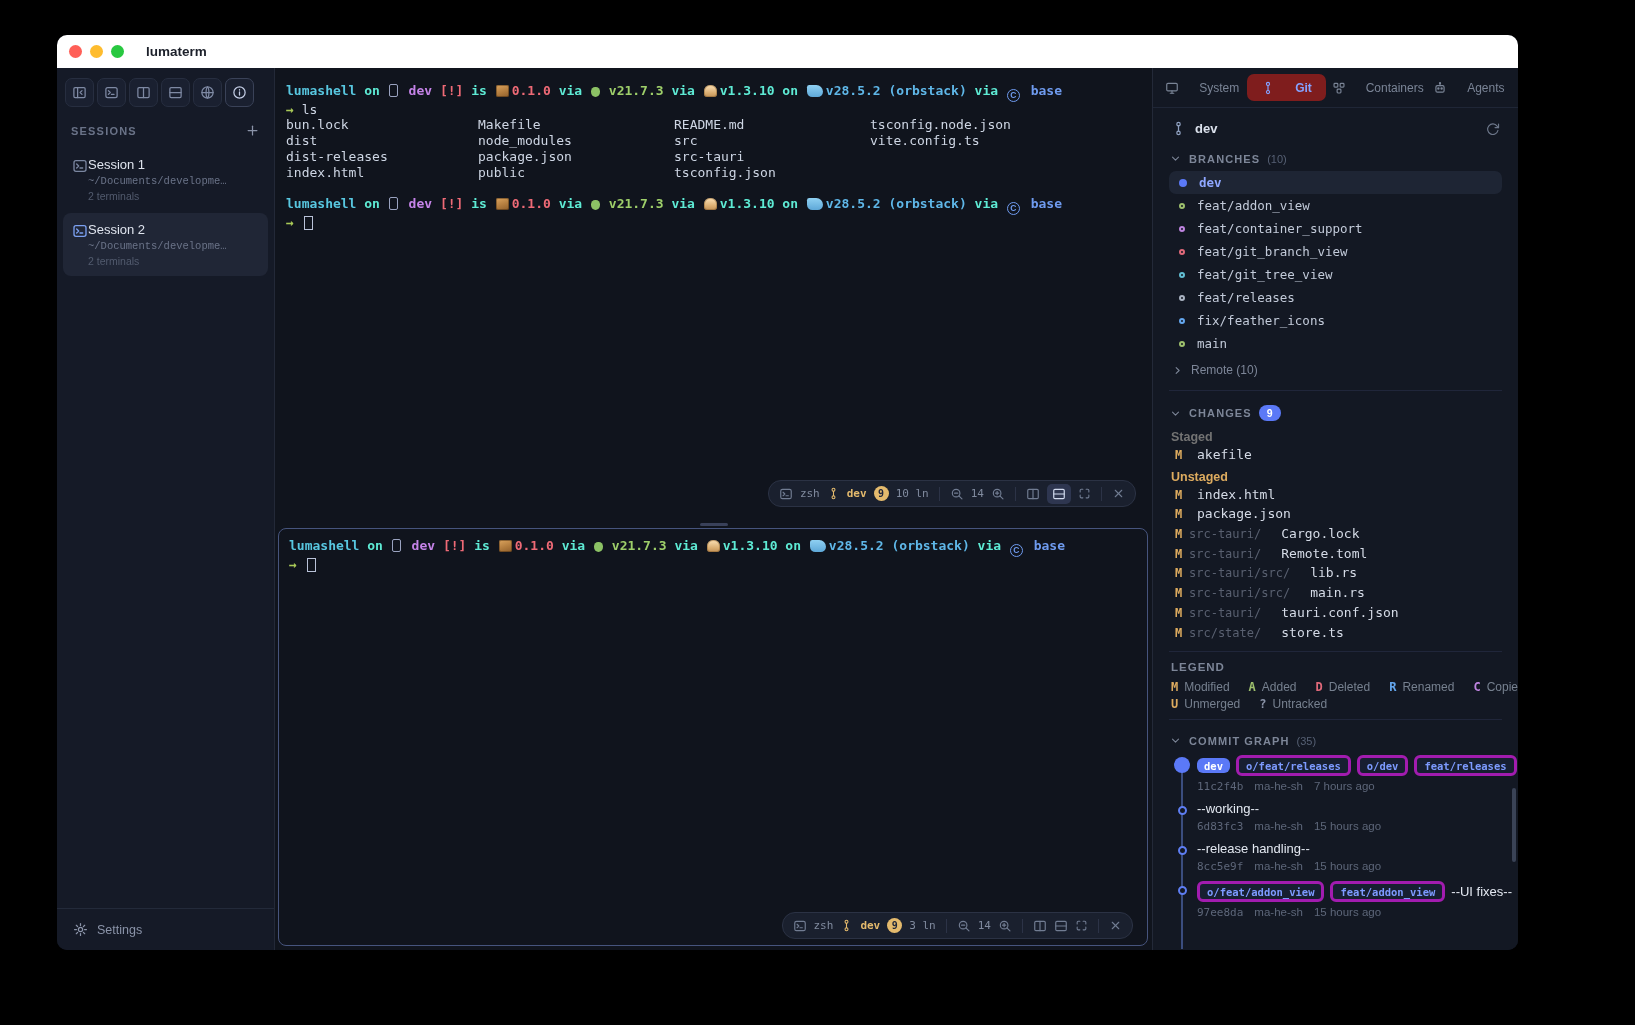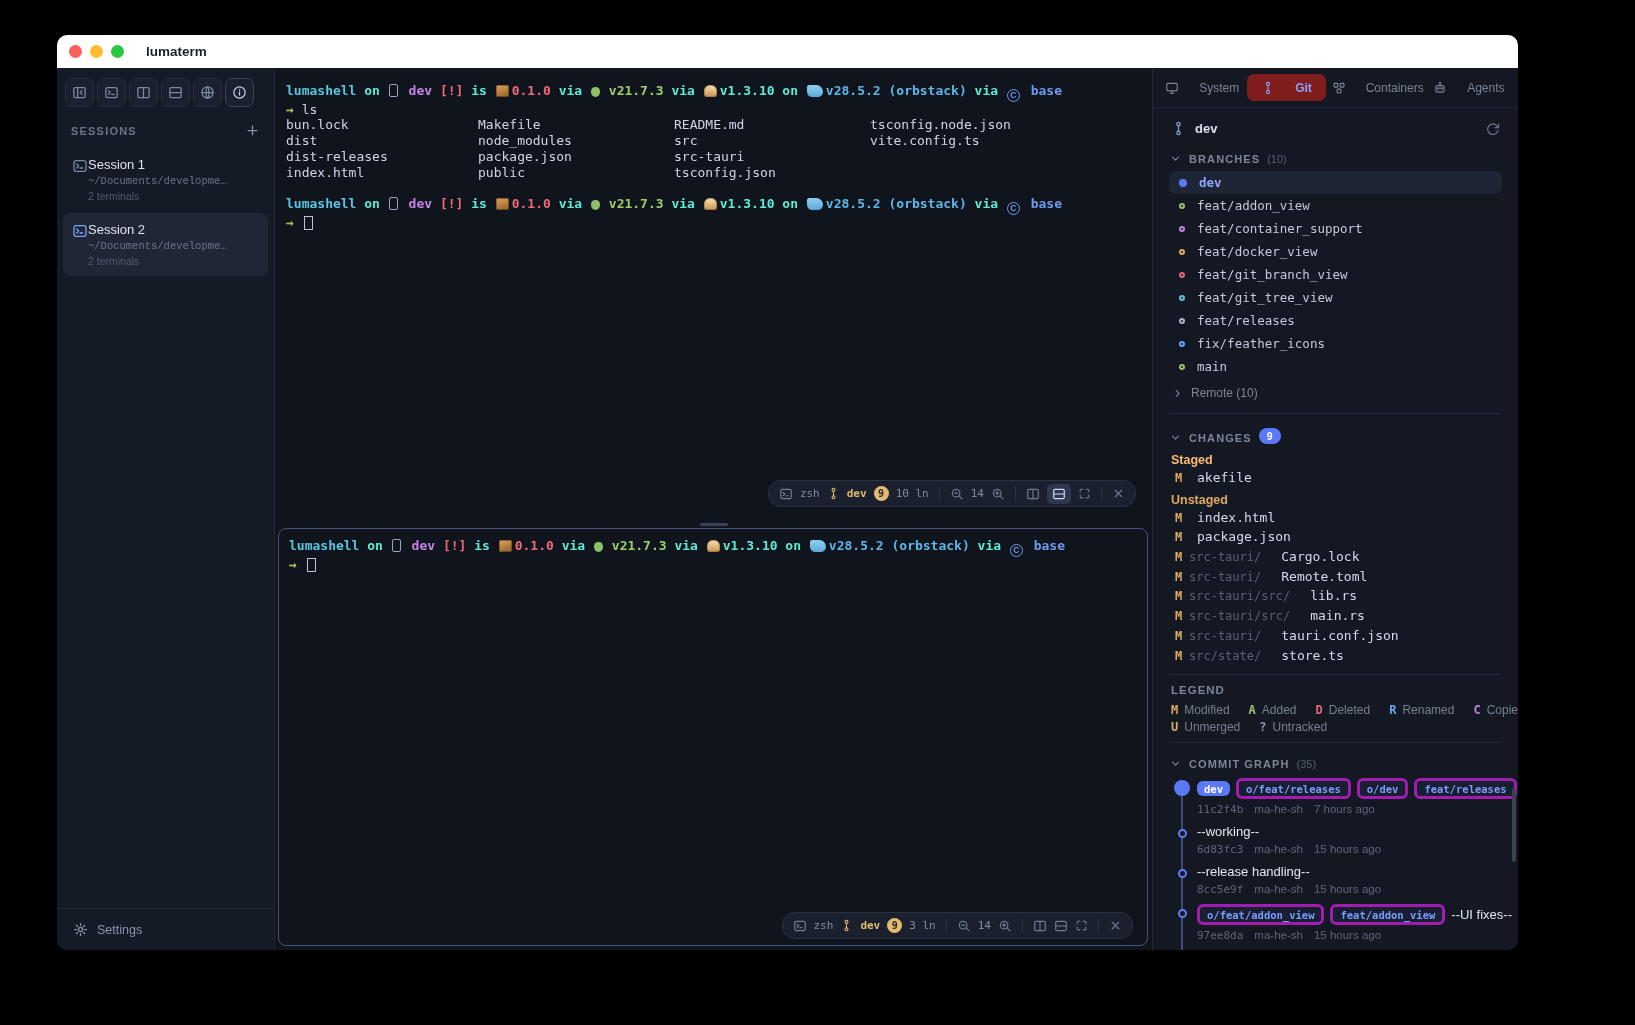--- a/index.html
+++ b/index.html
@@ -87,35 +87,35 @@
   
   .tabs { display:flex; gap:6px; align-items:center; padding:6px 10px; border-bottom:1px solid #1f2636; }
   .tab { flex:1; height:27px; display:flex; align-items:center; justify-content:center; gap:20px;
     font-size:12px; color:#7a8496; border-radius:7px; }
   .tab.active { background:#7f1d1d; color:#85a2ff; font-weight:700; }
   .panel-scroll { padding:0 16px; flex:1; overflow:hidden; }
   .branch-header { display:flex; align-items:center; gap:9px; padding:13px 2px 9px 2px;
     color:#dbe1ec; font-weight:700; font-size:13px; }
   .branch-header .bh-icon { color:#8fa0c0; }
   .refresh-btn { margin-left:auto; color:#6c7689; background:none; border:none; display:flex; }
-  .section-header { display:flex; align-items:flex-end; gap:7px; color:#7d8698; font-size:11px;
+  .section-header { display:flex; align-items:center; gap:7px; color:#7d8698; font-size:11px;
     font-weight:700; letter-spacing:1.1px; padding:7px 0 6px 0; }
   .section-header .count { color:#566074; font-weight:400; letter-spacing:0; }
   .chev { color:#7d8698; display:flex; }
   .branch-row { height:23px; display:flex; gap:12px; align-items:center; padding:0 10px;
     border-radius:7px; font-family:"DejaVu Sans Mono", monospace; font-size:12.5px; color:#c2cad9; }
   .branch-row.current { background:#1e2534; color:#8fa7ff; font-weight:700; }
   .b-dot { width:8px; height:8px; border-radius:50%; flex:none; }
   .remote-row { display:flex; gap:7px; align-items:center; color:#7d8698; font-size:12px; padding:8px 2px 6px 2px; }
   .pdivider { border:none; border-top:1px solid #20263a; margin:7px 0; }
   .chg-badge { min-width:22px; height:16px; padding:0 7px; border-radius:9px; background:#5b79f7;
     color:#fff; font-size:10.5px; font-weight:700; display:flex; align-items:center; justify-content:center;
     letter-spacing:0; }
   .sub-label { font-size:12.5px; font-weight:700; padding:3px 0 3px 2px; }
-  .sub-label.green { color:#fdba74; } .sub-label.orange { color:#ddab5f; }
+  .sub-label.green { color:#737373; } .sub-label.orange { color:#ddab5f; }
   .file-row { display:flex; align-items:baseline; height:19.7px; font-family:"DejaVu Sans Mono", monospace; }
   .f-m { color:#ddab5f; font-weight:700; font-size:12px; width:14px; margin-left:6px; flex:none; }
   .f-dir { color:#596070; font-size:12px; margin-right:8px; }
   .f-file { color:#d5dbe7; font-size:13px; margin-left:12px; }
   .f-file.nodir { margin-left:8px; }
   .legend-title { color:#7d8698; font-size:11.5px; font-weight:700; letter-spacing:1px; padding:2px 0 5px 2px; }
   .legend-row { display:flex; gap:19px; font-size:12px; color:#76808f; padding:1.5px 0 1.5px 2px; }
   .legend-item { display:flex; gap:6px; align-items:baseline; }
   .ll { font-family:"DejaVu Sans Mono", monospace; font-weight:700; font-size:12px; }
   .commits { position:relative; margin-top:2px; }
@@ -480,24 +480,20 @@
             </div>
             <div class="branch-row">
               <span class="b-dot" style="border: 2px solid rgb(158, 192, 109); width: 6px; height: 6px;"></span>
               <span>feat/addon_view</span>
             </div>
             <div class="branch-row">
               <span class="b-dot" style="border: 2px solid rgb(191, 132, 224); width: 6px; height: 6px;"></span>
               <span>feat/container_support</span>
             </div>
             <div class="branch-row">
-              <span class="b-dot" style="border: 2px solid rgb(221, 171, 95); width: 6px; height: 6px;"></span>
-              <span>feat/docker_view</span>
-            </div>
-            <div class="branch-row">
               <span class="b-dot" style="border: 2px solid rgb(224, 105, 122); width: 6px; height: 6px;"></span>
               <span>feat/git_branch_view</span>
             </div>
             <div class="branch-row">
               <span class="b-dot" style="border: 2px solid rgb(98, 191, 212); width: 6px; height: 6px;"></span>
               <span>feat/git_tree_view</span>
             </div>
             <div class="branch-row">
               <span class="b-dot" style="border: 2px solid rgb(170, 179, 194); width: 6px; height: 6px;"></span>
               <span>feat/releases</span>

